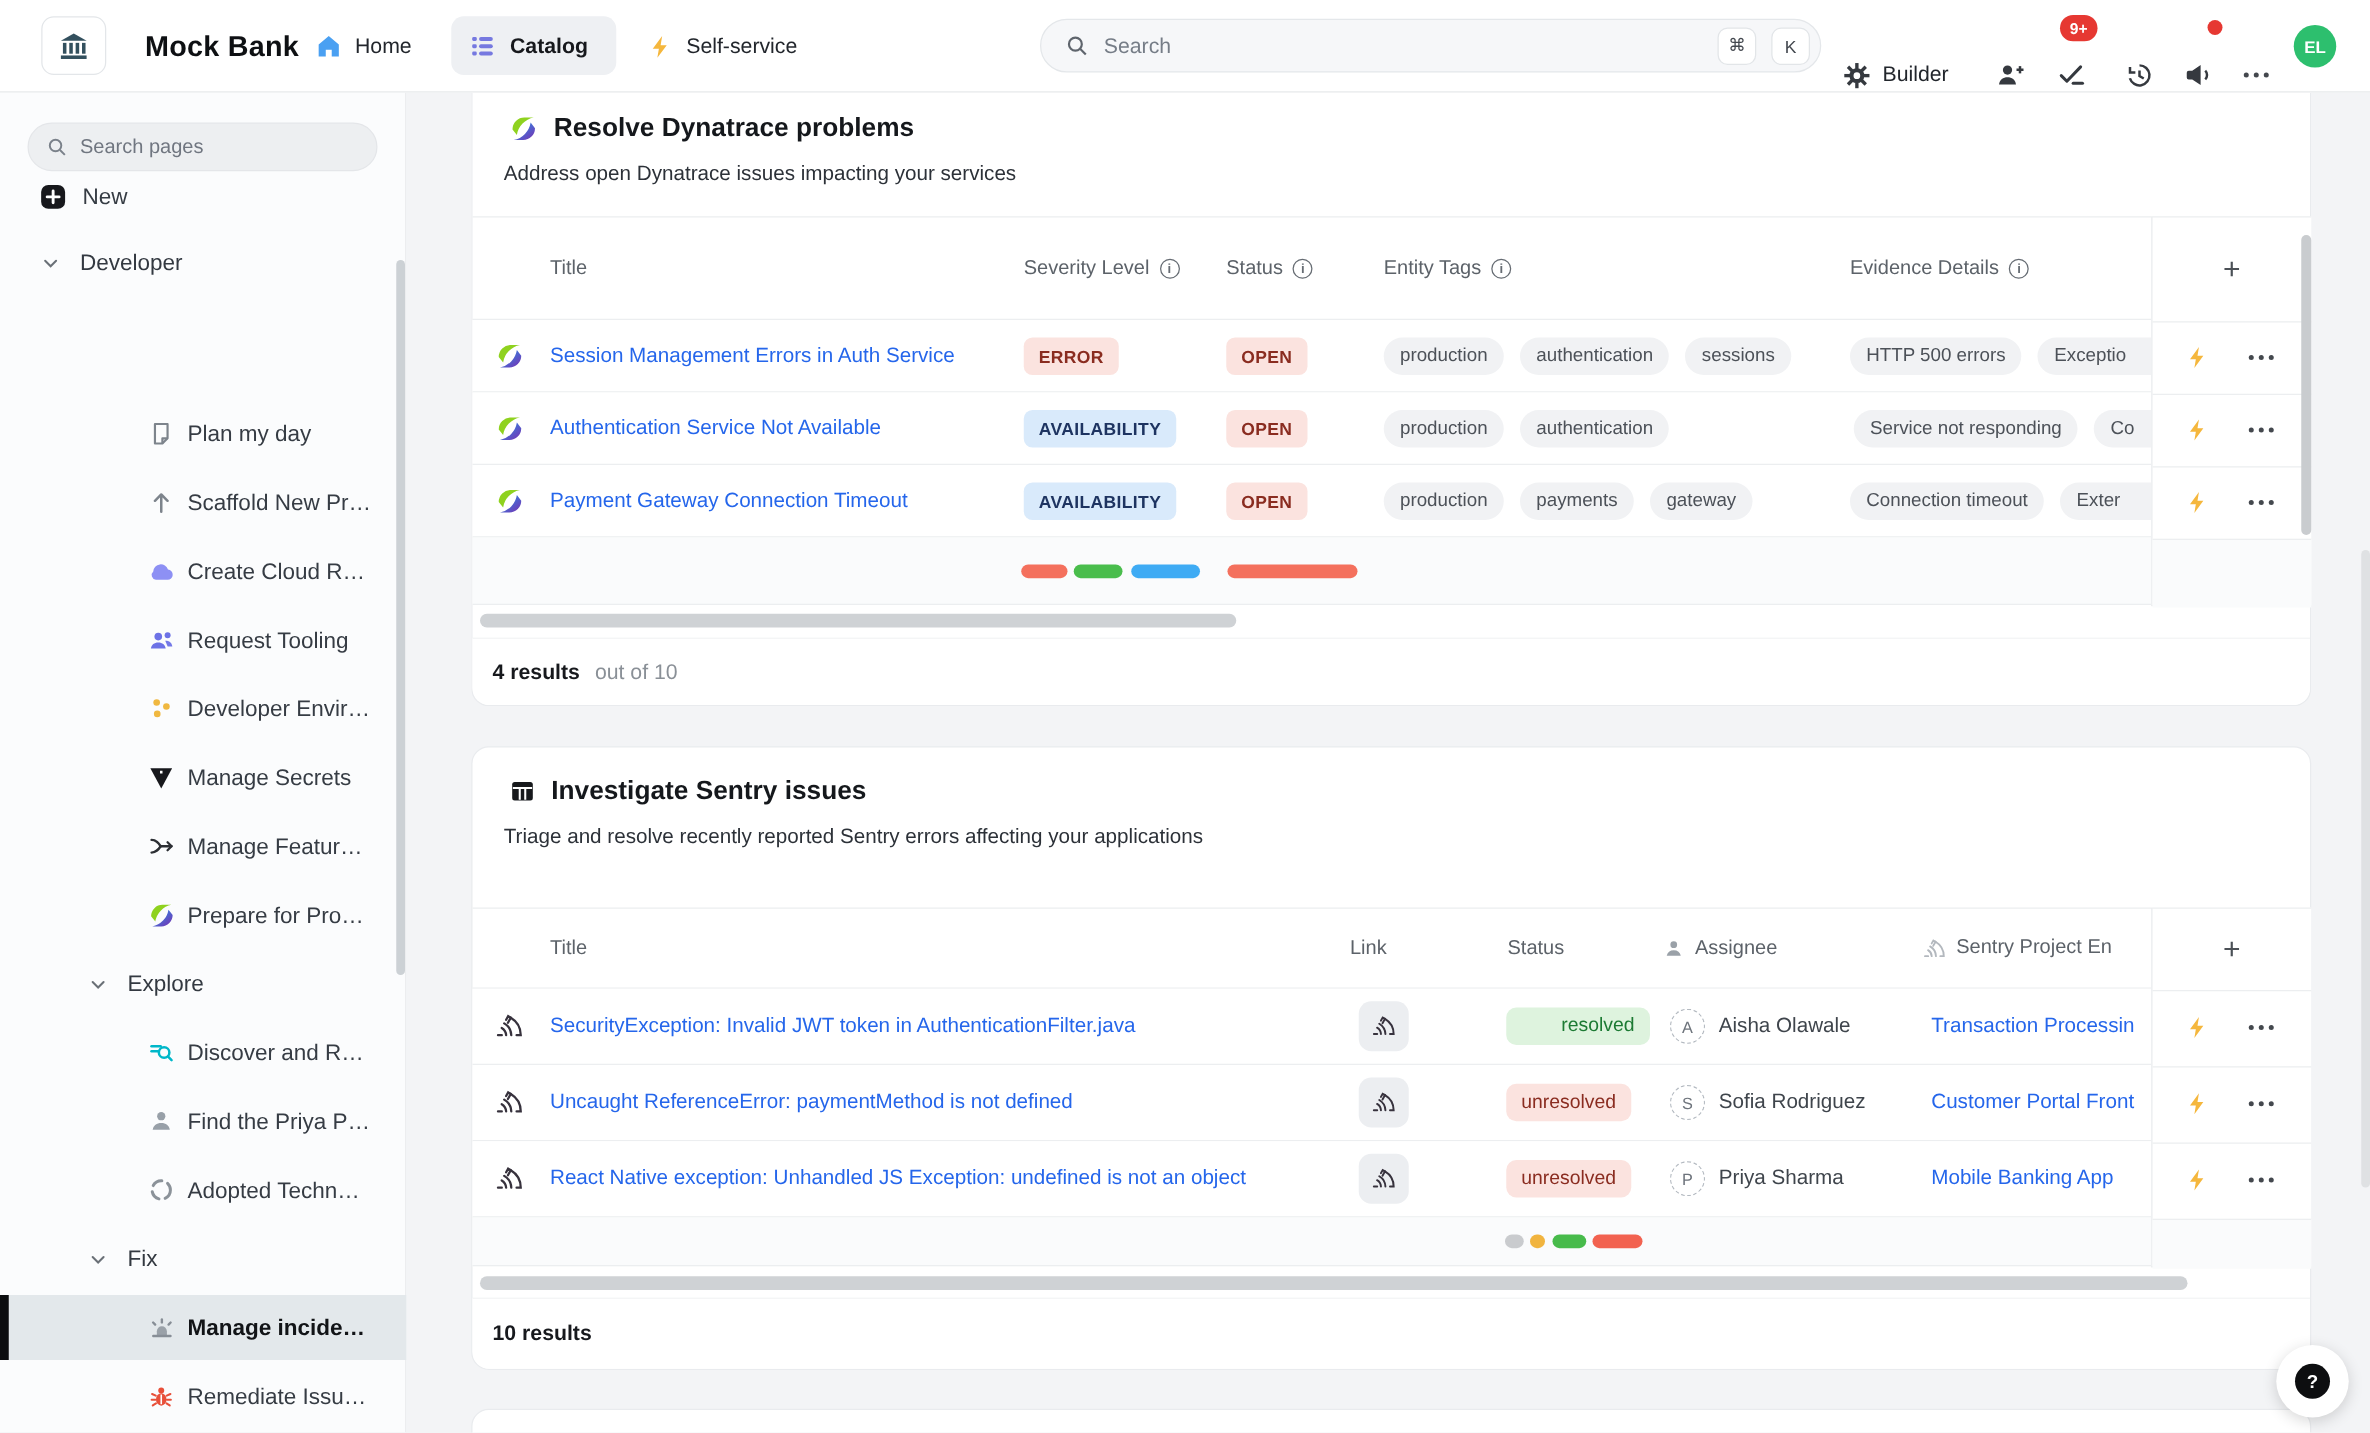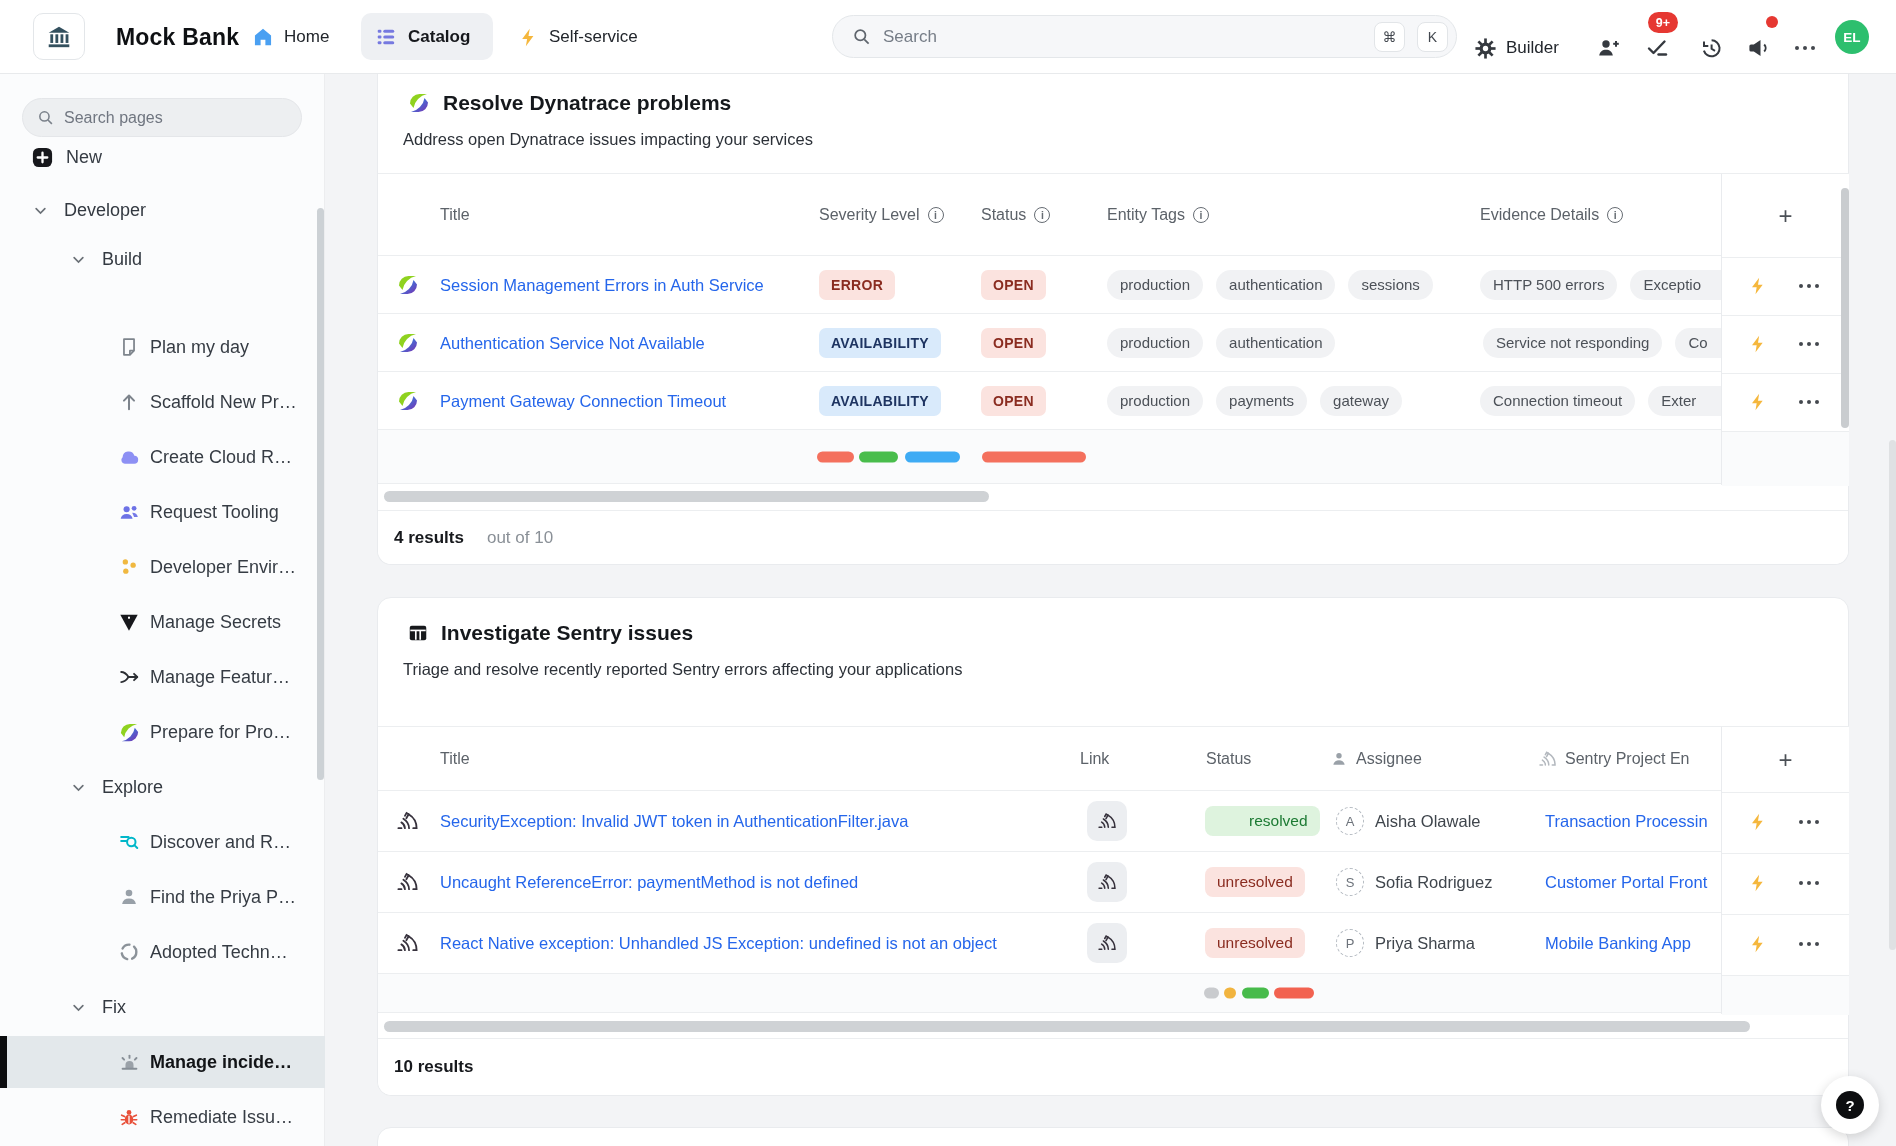--- a/index.html
+++ b/index.html
@@ -17,21 +17,21 @@
   .nav-item { top:0; height:74px; display:flex; align-items:center; gap:10px; font-size:17px; color:#22262c; cursor:pointer; }
   .nav-pill { left:361px; top:13px; width:132px; height:47px; background:#eef0f3; border-radius:10px;
     display:flex; align-items:center; gap:11px; padding-left:14px; font-size:17px; font-weight:600; color:#16181c; cursor:pointer; }
   .searchbar { left:832px; top:15px; width:625px; height:43px; background:#f6f7f9; border:1px solid #e4e7ea;
     border-radius:22px; display:flex; align-items:center; padding:0 8px 0 19px; gap:12px; }
   .searchbar input { flex:1; border:none; outline:none; background:transparent; font-size:17px; color:#2b3036;
     font-family:"Liberation Sans","DejaVu Sans",sans-serif; }
   .searchbar input::placeholder { color:#767d87; }
   .keycap { width:31px; height:30px; background:#fff; border:1px solid #e2e5e8; border-radius:8px;
     display:flex; align-items:center; justify-content:center; font-size:14px; color:#43484f; }
-  .tb-btn { top:0; height:96px; display:flex; align-items:center; gap:9px; font-size:17px; color:#22262c; cursor:pointer; }
+  .tb-btn { top:12px; height:96px; display:flex; align-items:center; gap:9px; font-size:17px; color:#22262c; cursor:pointer; }
   .badge-count { left:1648px; top:12px; min-width:30px; height:21px; background:#e63832; color:#fff; border-radius:11px;
     font-size:12.5px; font-weight:700; display:flex; align-items:center; justify-content:center; padding:0 6px; z-index:2; }
   .red-dot { left:1766px; top:16px; width:12px; height:12px; border-radius:50%; background:#e63832; z-index:2; }
   .avatar { left:1835px; top:20px; width:34px; height:34px; border-radius:50%; background:#2dbf6e; color:#fff;
     font-size:13.5px; font-weight:700; display:flex; align-items:center; justify-content:center; cursor:pointer; }
 
   
   #sidebar { position:absolute; left:0; top:74px; width:325px; height:1072px; background:#fbfcfd;
     border-right:1px solid #ecedef; z-index:20; }
   .sb-search { position:absolute; left:22px; top:24px; width:280px; height:39px; background:#edeff1;
@@ -88,21 +88,21 @@
   .act { position:absolute; transform:translate(-50%,-50%); cursor:pointer; display:flex; align-items:center; justify-content:center; }
   .dots3 { display:flex; gap:4px; }
   .dots3 i { width:4px; height:4px; border-radius:50%; background:#44484e; }
 
   .vscroll { position:absolute; width:8px; border-radius:4px; background:#c9cccf; }
   .hscroll { position:absolute; height:11px; border-radius:6px; background:#cfd2d5; cursor:pointer; }
   .pillrow { position:absolute; left:0; width:1343px; background:#fafbfc; }
   .pill { position:absolute; top:50%; transform:translateY(-50%); height:11px; border-radius:6px; }
 
   .card-foot { position:absolute; left:0; right:0; bottom:0; border-top:1px solid #eceef0; background:#fff;
-       border-radius:0 0 14px 14px; display:flex; align-items:center; padding-left:16px; gap:23px; font-size:17px;margin-top:46px; }
+       border-radius:0 0 14px 14px; display:flex; align-items:center; padding-left:16px; gap:12px; font-size:17px;margin-top:46px; }
   .card-foot .b { font-weight:700; color:#17191d; }
   .card-foot .g { color:#8a9097; }
 
   .linkbtn { position:absolute; top:50%; transform:translateY(-50%); width:40px; height:40px; border-radius:10px;
        background:#eceef1; display:flex; align-items:center; justify-content:center; cursor:pointer; }
   .avatar-c { position:absolute; top:50%; transform:translateY(-50%); width:28px; height:28px; border-radius:50%;
        border:1.5px dashed #b4bac1; color:#6d737b; font-size:13px; display:flex; align-items:center; justify-content:center; background:#fff; }
   .name { font-size:16.5px; color:#3f454c; white-space:nowrap; }
 
   .page-scroll { position:absolute; left:1564px; top:366px; width:7px; height:510px; background:#dfe1e3; border-radius:4px; }
@@ -265,28 +265,20 @@
 
     <div class="sb-item group" style="top:110px;">
       <span class="sb-icon" style="left:33px;">
         <svg width="15" height="15" viewBox="0 0 24 24" fill="none" stroke="#6a7077" stroke-width="2.6" stroke-linecap="round">
             <path d="M5 9l7 7 7-7"></path>
           </svg>
       </span>
       <span class="lbl" style="margin-left:64px;">Developer</span>
     </div>
 
-    <div class="sb-item group" style="top:159px;">
-      <span class="sb-icon" style="left:71px;">
-        <svg width="15" height="15" viewBox="0 0 24 24" fill="none" stroke="#6a7077" stroke-width="2.6" stroke-linecap="round">
-            <path d="M5 9l7 7 7-7"></path>
-          </svg>
-      </span>
-      <span class="lbl" style="margin-left:102px;">Build</span>
-    </div>
 
     <div class="sb-item" style="top:247px;">
       <span class="sb-icon" style="left:118px;">
         <svg width="22" height="22" viewBox="0 0 24 24" fill="none" stroke="#7d848c" stroke-width="1.9" stroke-linejoin="round">
             <path d="M6.5 3.5h11v12.5l-4.5 4.5h-6.5z"></path>
             <path d="M13 20.5v-4.5h4.5"></path>
           </svg>
       </span>
       <span class="lbl" style="margin-left:150px;">Plan my day</span>
     </div>

